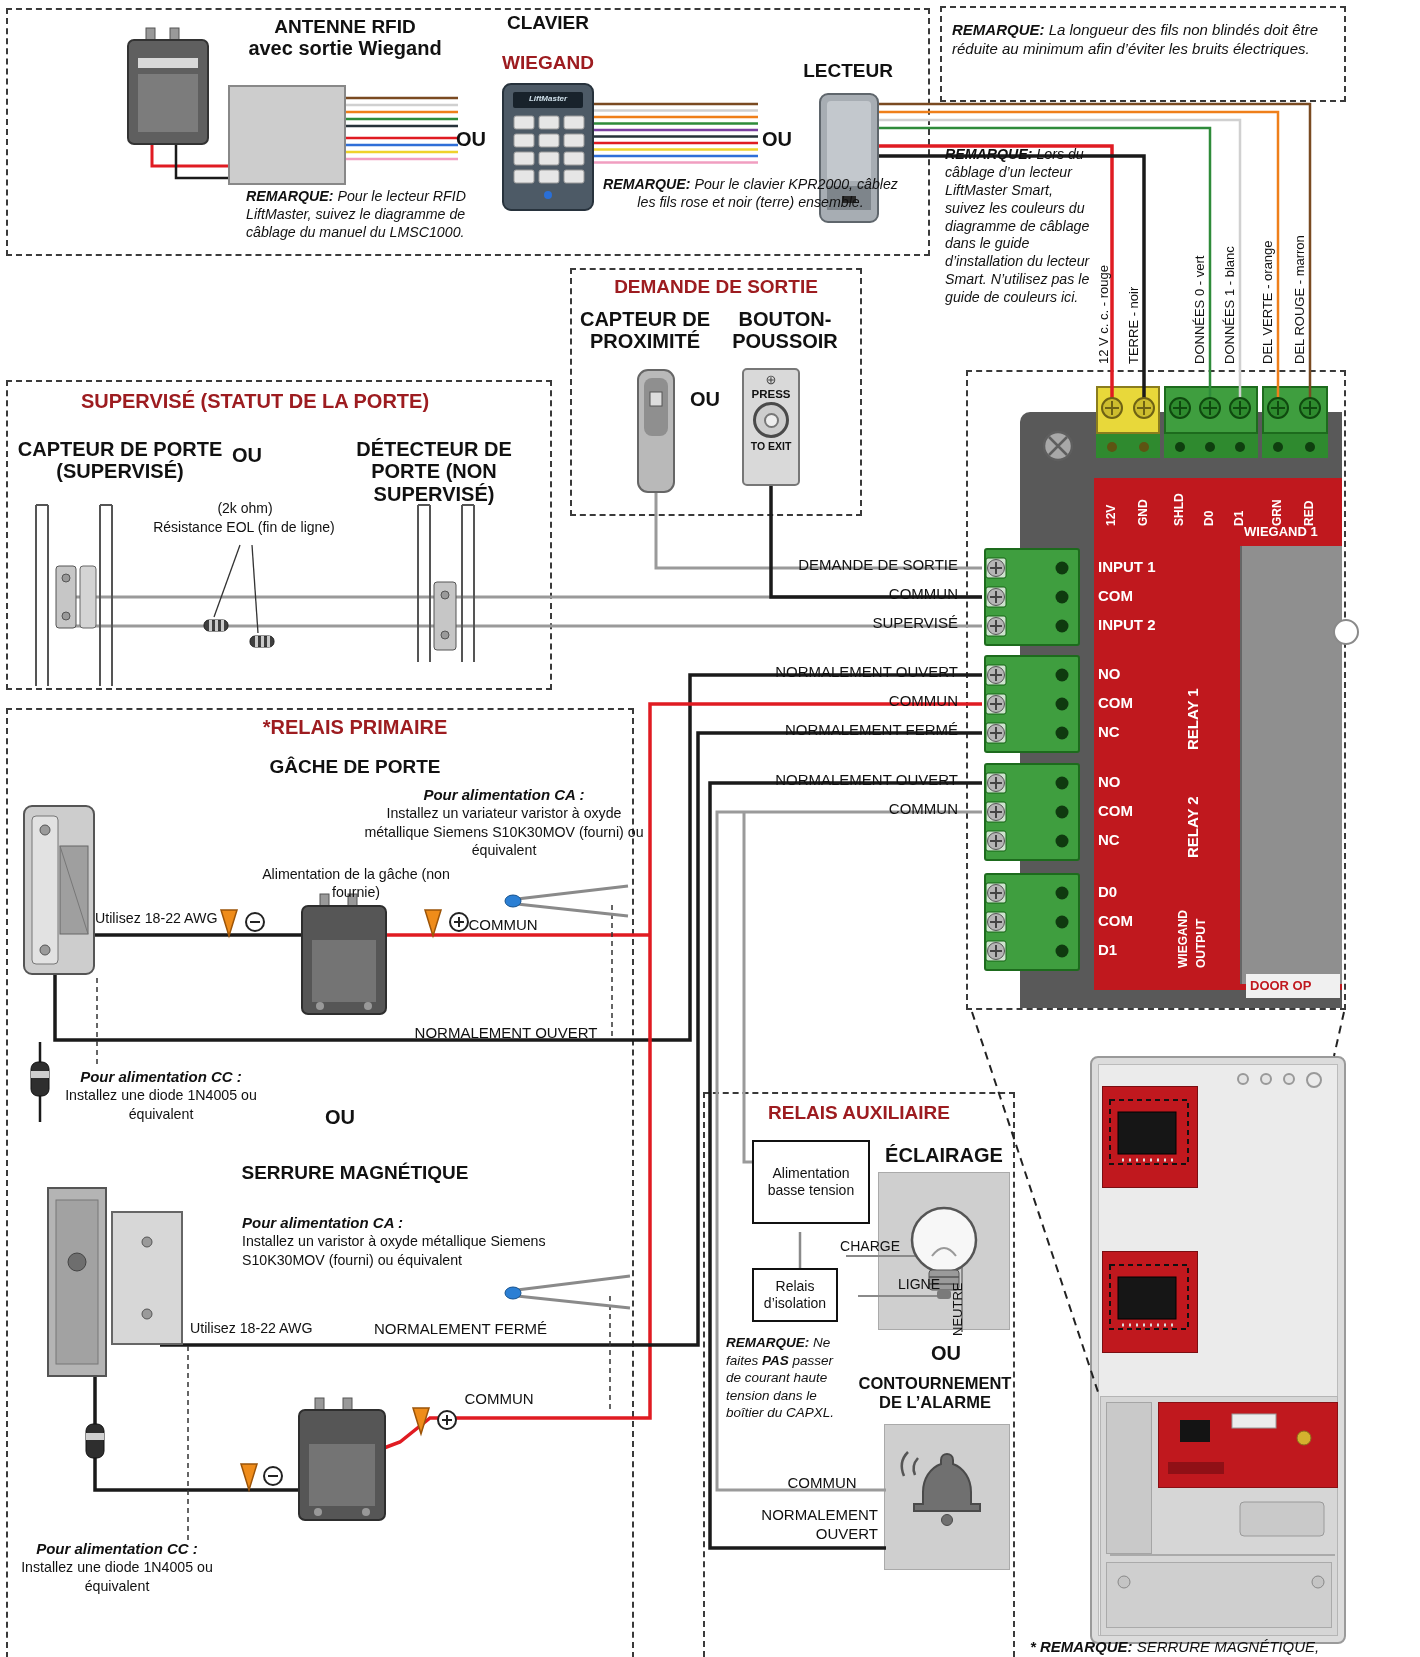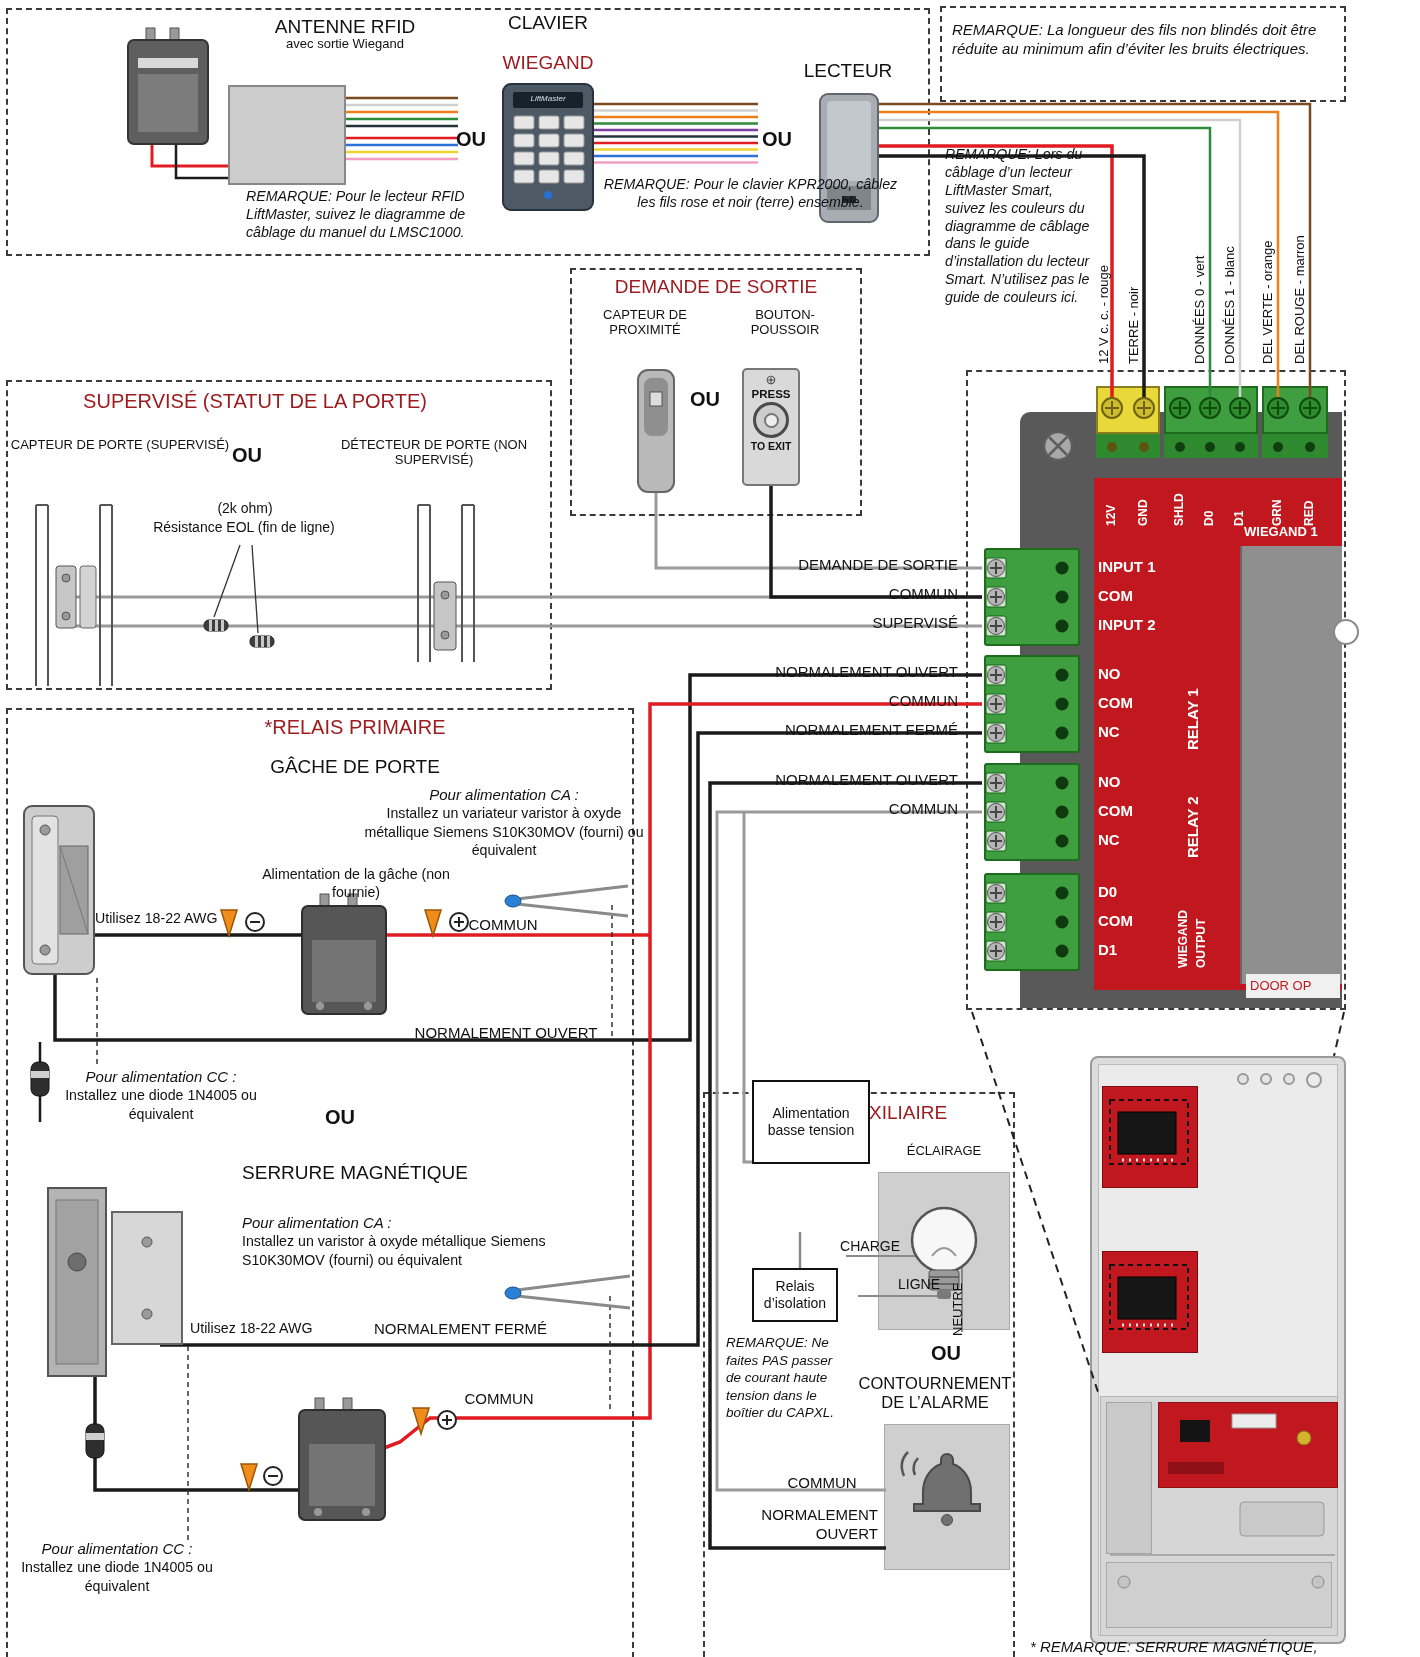--- a/index.html
+++ b/index.html
@@ -2,25 +2,25 @@
 <html><head>
 <meta charset="utf-8">
 <style>
   *{margin:0;padding:0;box-sizing:border-box}
   html,body{background:#fff}
   #page{position:relative;width:1420px;height:1657px;background:#fff;overflow:hidden;
         font-family:"Liberation Sans",sans-serif;color:#111}
   .abs{position:absolute}
   .dashed{border:2px dashed #3a3a3a}
   .c{text-align:center}.r{text-align:right}
-  .b{font-weight:normal}.i{font-style:italic}
+  .b{font-weight:bold}.i{font-style:italic}
   .redt{color:#9d1c20}
   .t20{font-size:20px;line-height:1.1}
   .t19{font-size:19px;line-height:1.12}
-  .t17{font-size:13px;line-height:1.12}
+  .t17{font-size:20px;line-height:1.12}
   .t15{font-size:15px;line-height:1.2}
   .t14{font-size:14.2px;line-height:1.24}
   .note{font-size:14.2px;line-height:1.26;font-style:italic}
   .ou{font-weight:bold;font-size:20px}
   .wlabel{font-size:15px;white-space:nowrap}
   .vlabel{writing-mode:vertical-rl;transform:rotate(180deg);font-size:13px;white-space:nowrap}
   .vl-w{color:#fff;font-weight:bold}
   .pcbt{color:#fff;font-weight:bold;font-size:15px;white-space:nowrap}
   .wbox{position:absolute;background:#fff;border:2px solid #111;display:flex;align-items:center;
         justify-content:center;text-align:center;font-size:14px;line-height:1.25;padding:4px}
@@ -533,21 +533,21 @@
   </div>
   <div class="abs t14" style="left:190px;top:1320px;width:155px">Utilisez 18-22 AWG</div>
   <div class="abs c wlabel" style="left:358px;top:1320px;width:205px">NORMALEMENT FERMÉ</div>
   <div class="abs c wlabel" style="left:443px;top:1390px;width:112px">COMMUN</div>
   <div class="abs c" style="left:8px;top:1540px;width:218px">
     <span class="b i t15" style="display:block">Pour alimentation CC :</span>
     <span class="t14">Installez une diode 1N4005 ou équivalent</span>
   </div>
 
   <div class="abs c b t19 redt" style="left:706px;top:1102px;width:306px">RELAIS AUXILIAIRE</div>
-  <div class="wbox" style="left:752px;top:1080px;width:118px;height:84px">Alimentation basse tension</div>
+  <div class="wbox" style="left:752px;top:1140px;width:118px;height:84px">Alimentation basse tension</div>
   <div class="abs c b t17" style="left:874px;top:1144px;width:140px">ÉCLAIRAGE</div>
   <div class="abs r" style="left:810px;top:1238px;width:90px;font-size:14px">CHARGE</div>
   <div class="abs" style="left:898px;top:1276px;width:70px;font-size:14px">LIGNE</div>
   <div class="abs vlabel" style="left:950px;top:1258px;height:78px;font-size:13px">NEUTRE</div>
   <div class="wbox" style="left:752px;top:1268px;width:86px;height:54px">Relais d’isolation</div>
   <div class="abs" style="left:726px;top:1334px;width:114px;font-size:13.5px;line-height:1.3;font-style:italic">
     <span class="b i">REMARQUE:</span><span> Ne faites </span><span class="b">PAS</span><span> passer de courant haute tension dans le boîtier du CAPXL.</span>
   </div>
   <div class="abs ou c" style="left:916px;top:1342px;width:60px">OU</div>
   <div class="abs c b" style="left:850px;top:1374px;width:170px;font-size:16.5px;line-height:1.15">CONTOURNEMENT DE L’ALARME</div>

